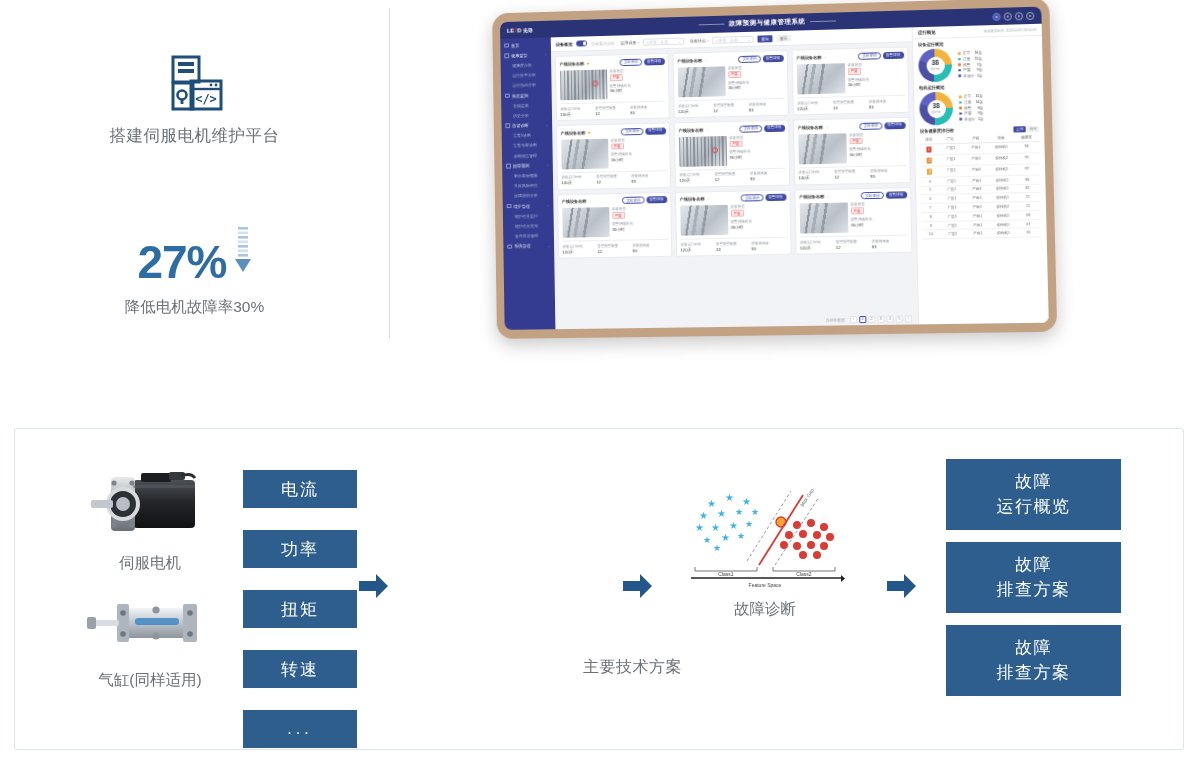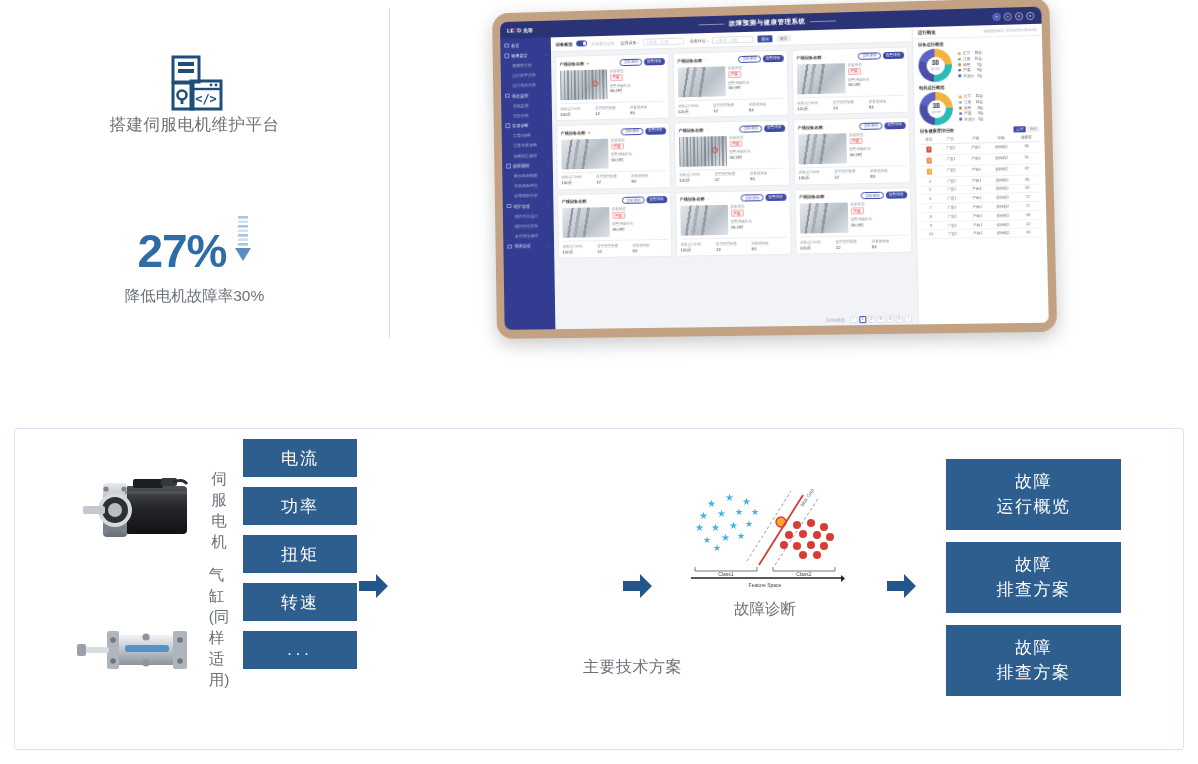--- a/index.html
+++ b/index.html
@@ -21,21 +21,21 @@
   }
 
   
   .left-col {
     position: absolute; left: 0; top: 0; width: 389px; height: 380px;
     display: flex; flex-direction: column; align-items: center;
   }
 
   .platform-icon { margin-top: 55px; width: 66px; height: 58px; }
   .platform-caption {
-    margin-top: 1px; font-size: 16.5px; color: #6b7179; letter-spacing: .5px;
+    margin-top: 12px; font-size: 16.5px; color: #6b7179; letter-spacing: .5px;
   }
 
   .pct-wrap {
     margin-top: 92px; display: flex; align-items: flex-start; justify-content: center;
   }
   .pct-num {
     font-size: 46px; font-weight: bold; color: #2e6ca4; letter-spacing: -1px;
     line-height: 1; font-family: "Liberation Sans", sans-serif;
   }
   .pct-arrow { margin-left: 7px; margin-top: -12px; }
@@ -250,27 +250,27 @@
     position: absolute; left: 14px; top: 428px;
     width: 1170px; height: 322px;
     border: 1.5px solid #dbe4f0; border-radius: 3px; background: #fff;
   }
   .flow { position: relative; width: 100%; height: 100%; }
 
   .src-col {
     position: absolute; left: 60px; top: 34px; width: 150px;
     display: flex; flex-direction: column; align-items: center; gap: 6px;
   }
-  .src-item { display: flex; flex-direction: row; align-items: flex-end; }
+  .src-item { display: flex; flex-direction: column; align-items: center; }
   .src-img { width: 138px; height: 84px; position: relative; }
   .src-label { margin-top: 6px; font-size: 15.5px; color: #6b7179; }
 
   .param-col {
-    position: absolute; left: 228px; top: 10px; width: 114px;
-    display: flex; flex-direction: column; gap: 10px;
+    position: absolute; left: 228px; top: 41px; width: 114px;
+    display: flex; flex-direction: column; gap: 22px;
   }
   .param-box {
     height: 38px; background: #2d5e8e; color: #fff;
     display: flex; align-items: center; justify-content: center;
     font-size: 17px; letter-spacing: 2px;
   }
   .param-box.dots { letter-spacing: 4px; font-size: 16px; }
 
   .arrow { position: absolute; width: 30px; height: 26px; }
 

